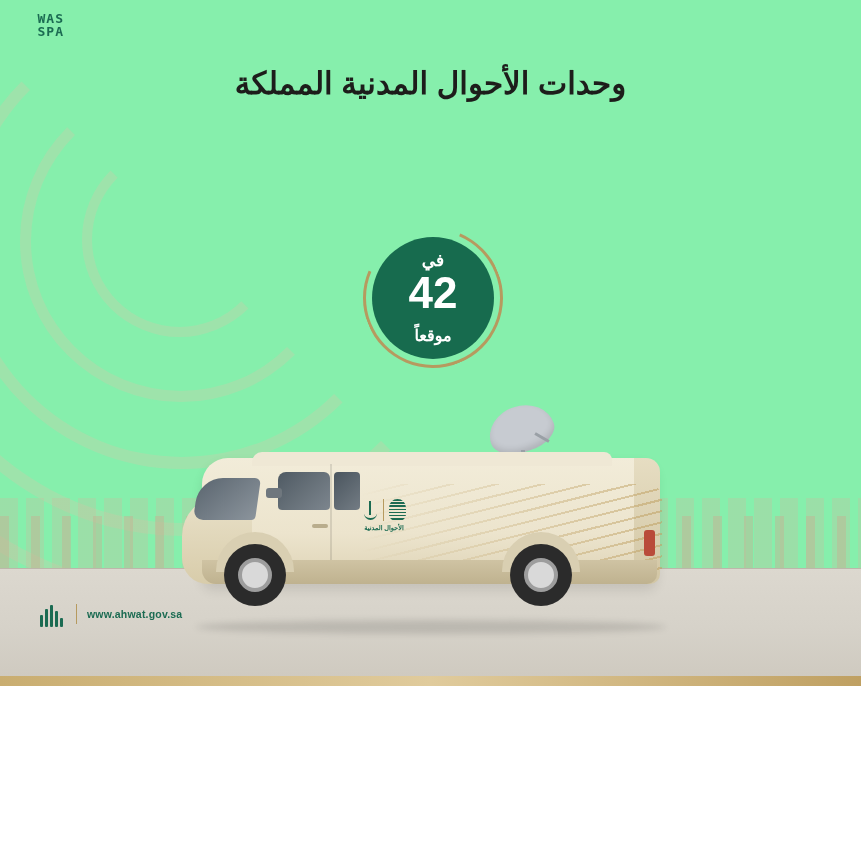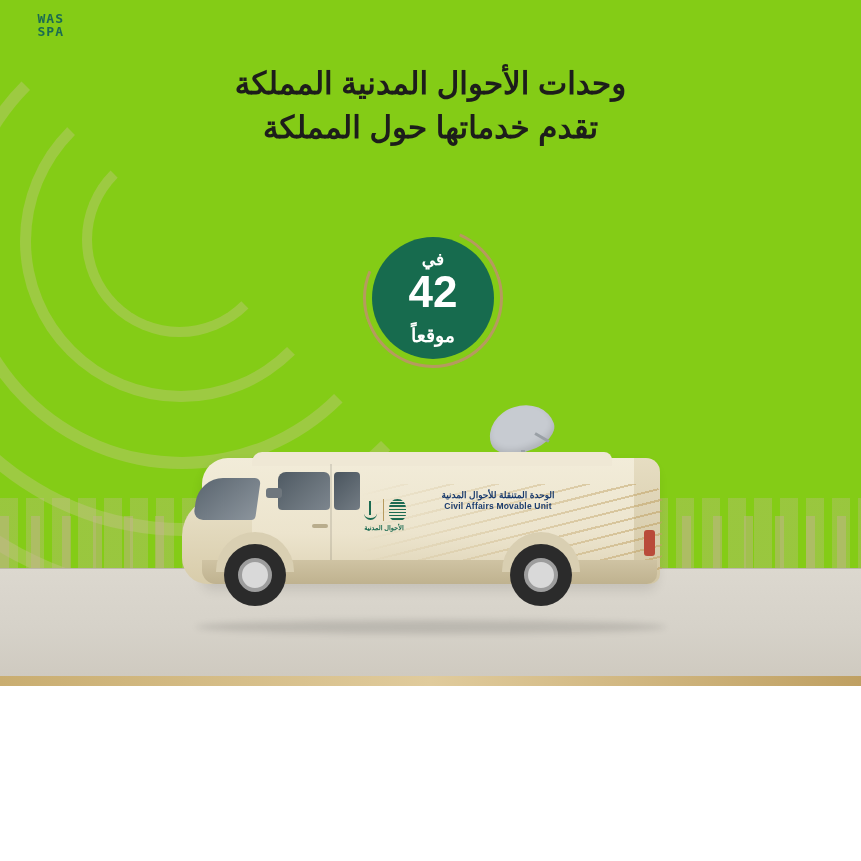--- a/index.html
+++ b/index.html
@@ -5,21 +5,21 @@
   html,body{margin:0;padding:0;}
   body{
     width:861px;height:861px;
     font-family:"Liberation Sans", sans-serif;
     background:#ffffff;
     overflow:hidden;
   }
   #poster{
     position:relative;
     width:861px;height:861px;
-    background:#84cc16;
+    background:#86efac;
     overflow:hidden;
   }
 
   
   .rings{position:absolute;left:-260px;top:-210px;width:900px;height:900px;}
   .ring{
     position:absolute;border-radius:50%;
     border:16px solid rgba(214,197,168,.30);
     border-right-color:transparent;border-top-color:transparent;
   }
@@ -64,21 +64,21 @@
   }
   .badge-circle{
     position:absolute;left:9px;top:9px;width:122px;height:122px;border-radius:50%;
     background:#176b4e;
     color:#ffffff;
     display:flex;flex-direction:column;align-items:center;justify-content:center;
     box-sizing:border-box;
   }
   .badge-circle .pre{font-size:17px;font-weight:700;line-height:1;margin-bottom:2px;}
   .badge-circle .num{font-size:44px;font-weight:700;line-height:1.02;}
-  .badge-circle .post{font-size:19px;font-weight:700;line-height:1;margin-top:12px;}
+  .badge-circle .post{font-size:16px;font-weight:700;line-height:1;margin-top:12px;}
 
   
   .skyline{
     position:absolute;left:0;top:498px;width:861px;height:72px;
     background:
       linear-gradient(to right,
         rgba(205,187,158,.55) 0%, rgba(205,187,158,.55) 100%);
     -webkit-mask-image:
       repeating-linear-gradient(to right,#000 0 18px,transparent 18px 26px);
             mask-image:
@@ -228,21 +228,20 @@
     <div class="ring r6"></div>
   </div>
 
   <div class="spa-logo">
     <span>WAS</span>
     <span>SPA</span>
   </div>
 
   <div class="headline">
     <span class="l1">وحدات الأحوال المدنية المملكة</span>
-    <span class="l2">تقدم خدماتها حول المملكة</span>
   </div>
 
   <div class="badge-wrap">
     <div class="badge-ring"></div>
     <div class="badge-circle">
       <div class="pre">في</div>
       <div class="num">42</div>
       <div class="post">موقعاً</div>
     </div>
   </div>
@@ -281,26 +280,33 @@
         <div class="rim"></div>
       </div>
 
     <div class="van-logo">
       <div class="fp"></div>
       <div class="vdiv"></div>
       <div class="palm"></div>
     </div>
     <div class="van-logo-cap">الأحوال المدنية</div>
 
-    <div class="van-brand">
-      <span class="ar">الوحدة المتنقلة للأحوال المدنية</span>
-      <span class="en">Civil Affairs Movable Unit</span>
+  </div>
+
+  <div class="url-strip">
+    <div class="abshir">
+      <i></i>
+        <i></i>
+        <i></i>
+        <i></i>
+        <i></i>
     </div>
-  </div>
-
+    <div class="url-sep"></div>
+    <div class="url-text">www.ahwat.gov.sa</div>
+  </div>
 
   <div class="gold-band"></div>
   <div class="footer">
 
     
 
     
 
     
 

